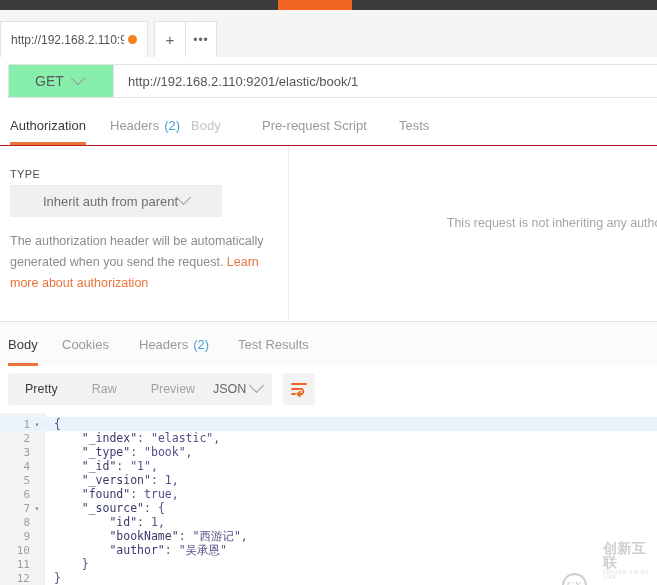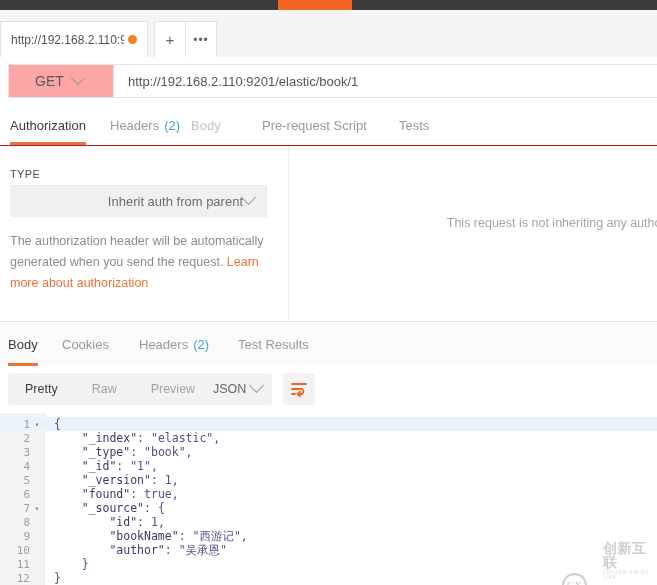--- a/index.html
+++ b/index.html
@@ -96,21 +96,21 @@
     top: 57px; left: 0;
     width: 657px;
     height: 48px;
     background: #ffffff;
     border-bottom: 1px solid #eaeaea;
   }
   .method-box {
     position: absolute;
     top: 7px; left: 8px;
     width: 106px; height: 34px;
-    background: #fca5a5;
+    background: #86efac;
     border: 1px solid #e4e4e4;
     box-sizing: border-box;
     display: flex;
     align-items: center;
     padding-left: 26px;
   }
   .method-label {
     font-size: 14px;
     color: #5a5a5a;
   }
@@ -180,28 +180,28 @@
   .type-label {
     position: absolute;
     top: 22px; left: 10px;
     font-size: 11px;
     letter-spacing: .4px;
     color: #4e4e4e;
   }
   .type-select {
     position: absolute;
     top: 39px; left: 10px;
-    width: 257px; height: 32px;
+    width: 212px; height: 32px;
     background: #f0f0f0;
     border: 1px solid #ededed;
     box-sizing: border-box;
     display: flex;
     align-items: center;
     padding: 0 12px;
-    justify-content: flex-end;
+    justify-content: center;
   }
   .type-select-val { font-size: 13px; color: #6e6e6e; }
   .chev2 {
     width: 10px; height: 10px;
     border-right: 1.6px solid #a0a0a0;
     border-bottom: 1.6px solid #a0a0a0;
     transform: rotate(45deg) translate(-3px,-3px);
   }
   .auth-help {
     position: absolute;

